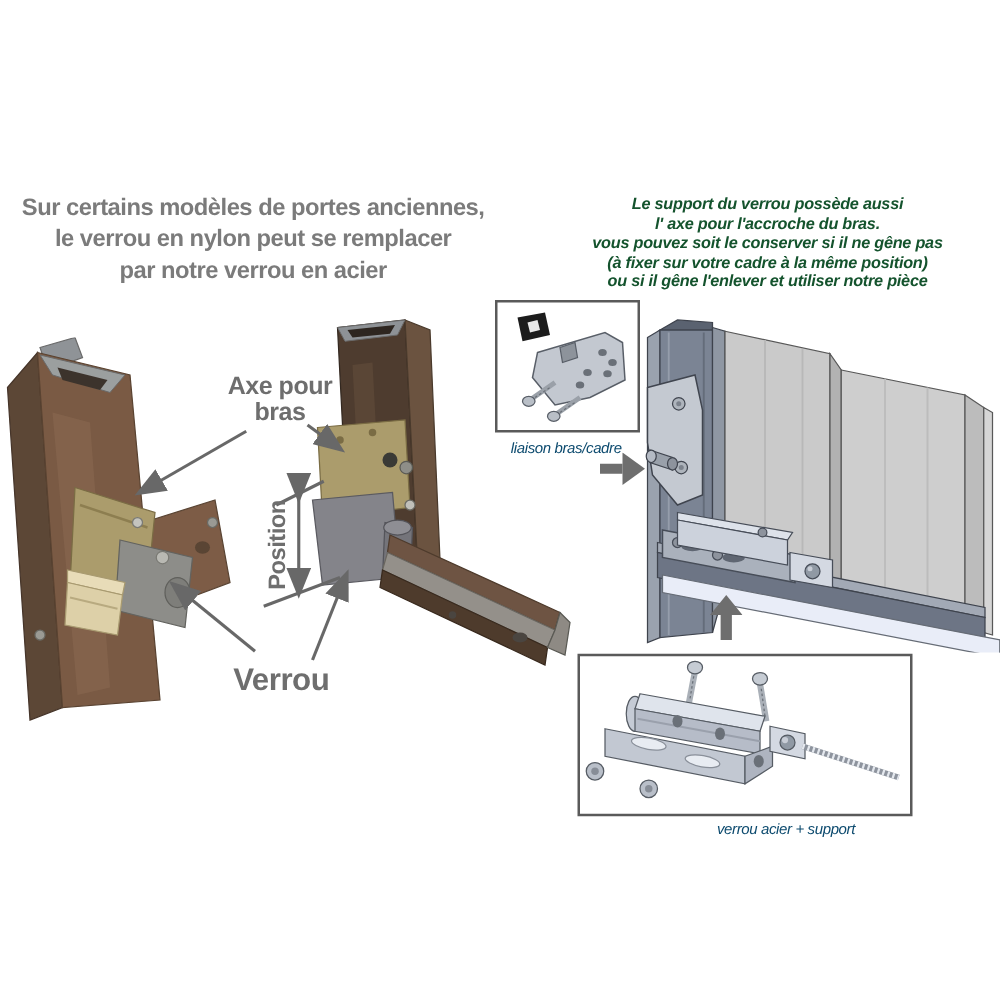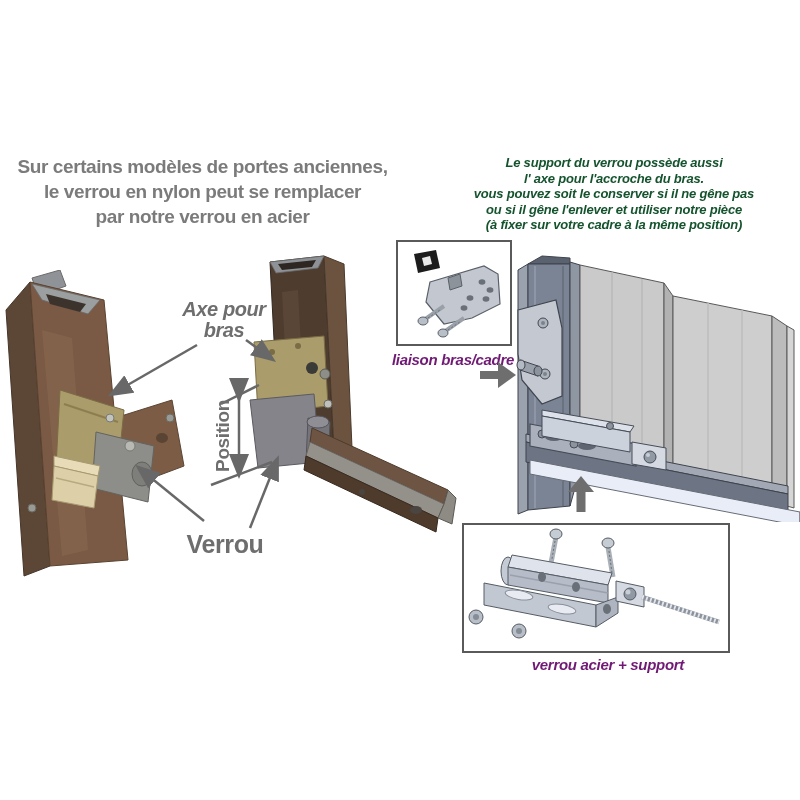--- a/index.html
+++ b/index.html
@@ -6,25 +6,25 @@
   .stage{position:relative;width:800px;height:800px;background:#ffffff;overflow:hidden;
          font-family:"Liberation Sans", sans-serif;margin-top:12px;}
   .abs{position:absolute;}
   .title{left:0;top:142px;width:405px;text-align:center;color:#7b7b7b;
          font-size:19px;font-weight:bold;line-height:25px;letter-spacing:-0.4px;}
   .title div{white-space:nowrap;}
   .note{left:428px;top:143px;width:372px;text-align:center;color:#14532d;
         font-size:13px;font-weight:bold;font-style:italic;line-height:15.5px;letter-spacing:-0.2px;}
   .note div{white-space:nowrap;}
   .lbl{color:#6e6e6e;font-weight:bold;text-align:center;letter-spacing:-0.4px;}
-  .lbl-axe{left:168px;top:287px;width:112px;font-size:20px;line-height:21px;font-style:italic;}
+  .lbl-axe{left:168px;top:287px;width:112px;font-size:20px;line-height:21px;}
   .lbl-pos{left:182px;top:414px;width:80px;height:20px;font-size:19px;
            transform:rotate(-90deg);transform-origin:center;}
   .lbl-verrou{left:183px;top:518px;width:84px;font-size:25px;}
-  .cap{color:#701a75;font-weight:bold;font-style:italic;font-size:15px;letter-spacing:-0.3px;}
+  .cap{color:#0c4a6e;font-weight:normal;font-style:italic;font-size:12px;letter-spacing:-0.3px;}
   .cap-liaison{left:390px;top:339px;width:126px;text-align:center;}
   .cap-verrou{left:464px;top:644px;width:220px;text-align:right;}
   .framebox{border:2px solid #5a5a5a;background:#fff;}
   .box-liaison{left:396px;top:228px;width:112px;height:102px;}
   .box-verrou{left:462px;top:511px;width:264px;height:126px;}
   svg{display:block;}
 </style>
 </head>
 <body>
 
@@ -33,22 +33,22 @@
   <div class="abs title">
     <div>Sur certains modèles de portes anciennes,</div>
     <div>le verrou en nylon peut se remplacer</div>
     <div>par notre verrou en acier</div>
   </div>
 
   <div class="abs note">
     <div>Le support du verrou possède aussi</div>
     <div>l' axe pour l'accroche du bras.</div>
     <div>vous pouvez soit le conserver si il ne gêne pas</div>
+    <div>(à fixer sur votre cadre à la même position)</div>
     <div>ou si il gêne l'enlever et utiliser notre pièce</div>
-    <div>(à fixer sur votre cadre à la même position)</div>
   </div>
 
   <svg class="abs" style="left:2px;top:258px;" width="190" height="310" viewBox="0 0 190 310">
     <polygon points="30,8 58,0 64,16 36,26" fill="#8f9397" stroke="#6a6a6a" stroke-width="1"></polygon>
     <polygon points="4,40 28,12 48,296 22,306" fill="#5c4736" stroke="#46352a" stroke-width="1"></polygon>
     <polygon points="28,12 102,30 126,290 48,296" fill="#7a5a44" stroke="#5a4331" stroke-width="1"></polygon>
     <polygon points="40,60 70,68 86,280 60,286" fill="#8a6a52" opacity="0.55"></polygon>
     <polygon points="30,14 98,30 86,44 40,30" fill="#9b9f9f" stroke="#6a6a6a" stroke-width="0.8"></polygon>
     <polygon points="44,24 84,34 78,42 48,34" fill="#3c332c"></polygon>
     <ellipse cx="92" cy="206" rx="5" ry="6" fill="#4a3e33"></ellipse>

